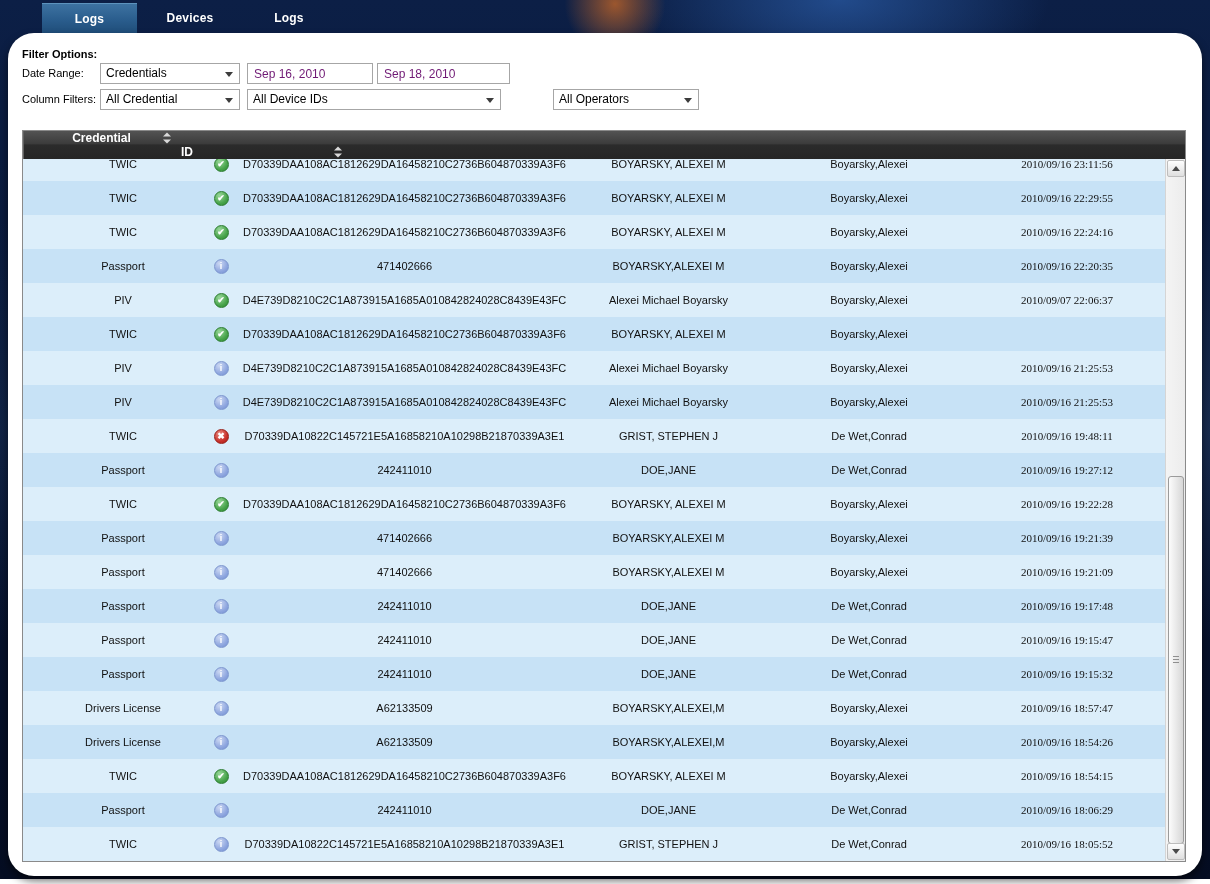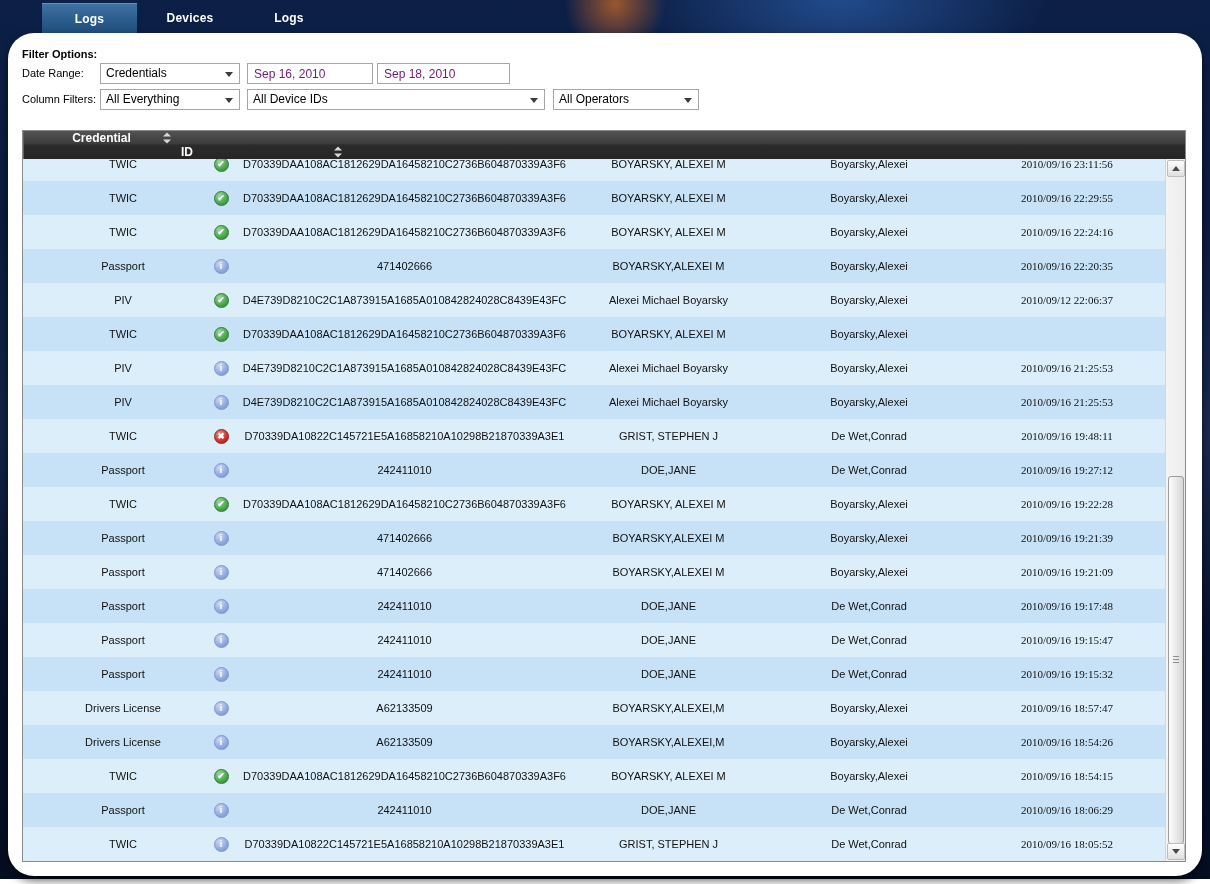--- a/index.html
+++ b/index.html
@@ -50,21 +50,21 @@
     font-size:12px; line-height:19px; padding:0 18px 0 5px; color:#000;
     white-space:nowrap; overflow:hidden; cursor:default;
   }
   .dd-arrow {
     position:absolute; right:6px; top:8px; width:0; height:0;
     border-left:4px solid transparent; border-right:4px solid transparent;
     border-top:5px solid #3c3c3c;
   }
   .sel-everything  { left:92px;  top:30px; width:140px; }
   .sel-credentials { left:92px;  top:56px; width:140px; }
-  .sel-deviceids   { left:239px; top:56px; width:298px; }
+  .sel-deviceids   { left:239px; top:56px; width:254px; }
   .sel-operators   { left:545px; top:56px; width:146px; }
 
   .txt {
     position:absolute; height:21px; border:1px solid #a6a6a6; background:#fff;
     font-size:12px; padding:0 6px; font-family:"Liberation Sans", sans-serif; color:#701a75;
   }
   .txt-from { left:239px; top:30px; width:126px; }
   .txt-to   { left:369px; top:30px; width:133px; }
 
   
@@ -153,21 +153,21 @@
     <div class="flabel lbl-daterange">Date Range:</div>
     <div class="sel sel-everything">
       <span>Credentials</span>
       <span class="dd-arrow"></span>
     </div>
     <input class="txt txt-from" value="Sep 16, 2010" style="">
     <input class="txt txt-to" value="Sep 18, 2010" style="">
 
     <div class="flabel lbl-colfilters">Column Filters:</div>
     <div class="sel sel-credentials">
-      <span>All Everything</span>
+      <span>All Credential</span>
       <span class="dd-arrow"></span>
     </div>
     <div class="sel sel-deviceids">
       <span>All Device IDs</span>
       <span class="dd-arrow"></span>
     </div>
     <div class="sel sel-operators">
       <span>All Operators</span>
       <span class="dd-arrow"></span>
     </div>
@@ -254,21 +254,21 @@
             </div>
             <div class="trow even">
               <div class="td c0"></div>
               <div class="td c1">PIV</div>
               <div class="td c2">
                 <span class="status-icon valid">✔</span>
               </div>
               <div class="td c3">D4E739D8210C2C1A873915A1685A010842824028C8439E43FC</div>
               <div class="td c4">Alexei Michael Boyarsky</div>
               <div class="td c5">Boyarsky,Alexei</div>
-              <div class="td c6">2010/09/12 22:06:37</div>
+              <div class="td c6">2010/09/07 22:06:37</div>
             </div>
             <div class="trow odd">
               <div class="td c0"></div>
               <div class="td c1">TWIC</div>
               <div class="td c2">
                 <span class="status-icon valid">✔</span>
               </div>
               <div class="td c3">D70339DAA108AC1812629DA16458210C2736B604870339A3F6</div>
               <div class="td c4">BOYARSKY, ALEXEI M</div>
               <div class="td c5">Boyarsky,Alexei</div>

